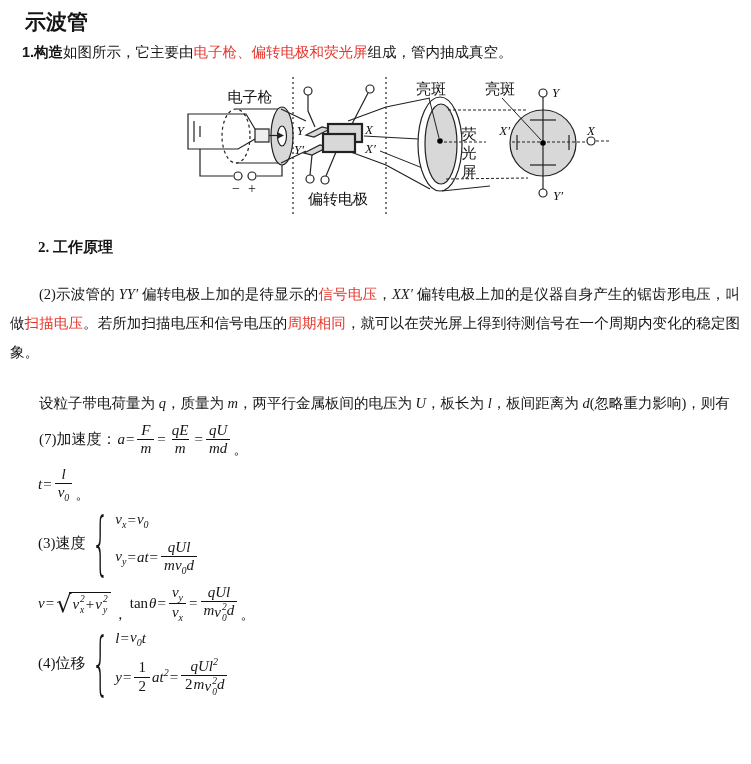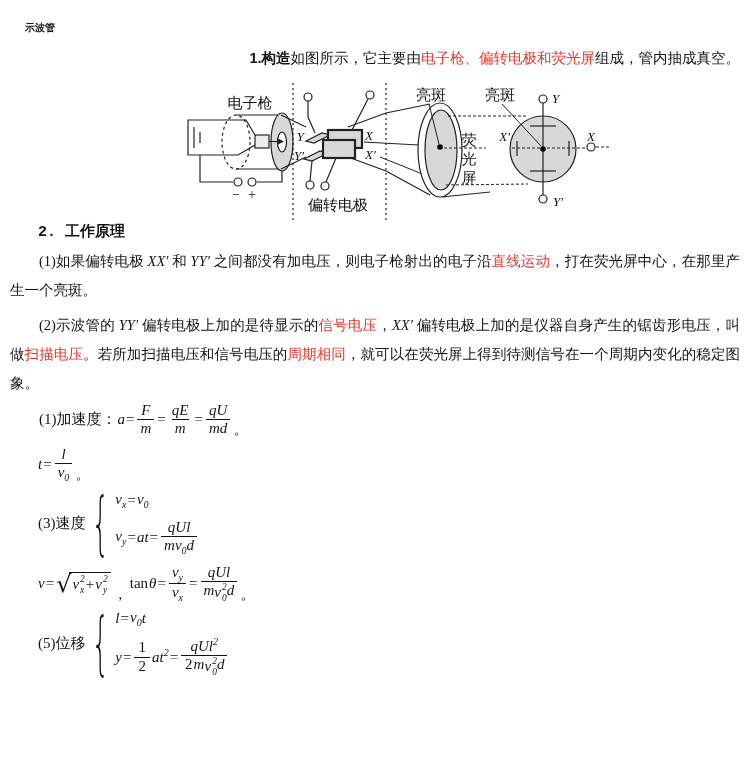--- a/index.html
+++ b/index.html
@@ -2,27 +2,27 @@
 <html><head>
 <meta charset="utf-8">
 <style>
   html,body{margin:0;padding:0;}
   body{
     width:751px;height:764px;overflow:hidden;background:#fff;
     font-family:"Liberation Serif",serif;
     font-size:14.5px;color:#151515;
   }
   .doc{padding:0 11px 0 10px;position:relative;}
-  .title{padding-top:18px;margin-left:15px;font-family:"Liberation Sans",sans-serif;
-         font-weight:bold;font-size:10px;line-height:20px;}
-  .p1{margin:6px 0 0 12px;line-height:29px;text-align:right;}
-  .h2{margin:8px 0 0 28px;font-family:Liberation Mono, monospace;font-weight:bold;
+  .title{padding-top:12px;margin-left:15px;font-family:"Liberation Sans",sans-serif;
+         font-weight:bold;font-size:21px;line-height:20px;}
+  .p1{margin:6px 0 0 12px;line-height:29px;}
+  .h2{margin:28px 0 0 28px;font-family:Liberation Serif, serif;font-weight:bold;
       font-size:15px;line-height:20px;}
   .p{margin-top:4px;line-height:29px;text-indent:2em;text-align:justify;}
-  .p.m6{margin-top:6px;}
+  .p.m6{margin-top:23px;}
   .p.m22{margin-top:22px;}
   .red{color:#e6362c;}
   .b{font-family:"Liberation Sans",sans-serif;font-weight:bold;}
   .it,.tk-it{font-style:italic;font-family:"Liberation Serif",serif;}
   
   .diagram{position:relative;height:140px;margin-top:2px;text-decoration:underline;}
   .diagram svg{position:absolute;left:168px;top:0;}
   .dlabel{font-family:"Liberation Sans",sans-serif;font-size:15px;fill:#111;}
   .dvar{font-family:"Liberation Serif",serif;font-style:italic;font-size:13px;fill:#111;}
   
@@ -154,25 +154,25 @@
         <text class="dvar" x="374" y="28" stroke="none" fill="#111">Y</text>
         <text class="dvar" x="375" y="131" stroke="none" fill="#111">Y′</text>
         <text class="dvar" x="332" y="66" text-anchor="end" stroke="none" fill="#111">X′</text>
         <text class="dvar" x="409" y="66" stroke="none" fill="#111">X</text>
       </g>
     </svg>
   </div>
 
   <div class="h2">2. 工作原理</div>
 
-  <div class="p"><span>(1)如果偏转电极 </span><span class="it">XX′</span><span> 和 </span><span class="it">YY′</span><span> 之间都没有加电压，则电子枪射出的电子沿</span><span class="red">直线运动</span><span>，打在荧光屏中心，在那里产生一个亮斑。</span></div>
   <div class="p m6"><span>(2)示波管的 </span><span class="it">YY′</span><span> 偏转电极上加的是待显示的</span><span class="red">信号电压</span><span>，</span><span class="it">XX′</span><span> 偏转电极上加的是仪器自身产生的锯齿形电压，叫做</span><span class="red">扫描电压</span><span>。若所加扫描电压和信号电压的</span><span class="red">周期相同</span><span>，就可以在荧光屏上得到待测信号在一个周期内变化的稳定图象。</span></div>
+  <div class="p m22"><span>设粒子带电荷量为 </span><span class="it">q</span><span>，质量为 </span><span class="it">m</span><span>，两平行金属板间的电压为 </span><span class="it">U</span><span>，板长为 </span><span class="it">l</span><span>，板间距离为 </span><span class="it">d</span><span>(忽略重力影响)，则有</span></div>
 
   <div class="formula m4">
-      <span class="tk-up">(1)加速度：</span>
+      <span class="tk-up">(7)加速度：</span>
       <span class="tk-it">a</span>
       <span class="tk-up">=</span>
       <span class="frac">
         <span class="num">
           <span class="tk-it">F</span>
         </span>
         <span class="den">
           <span class="tk-it">m</span>
         </span>
       </span>
@@ -287,21 +287,21 @@
               <span class="sb">0</span>
             </span>
           </span>
           <span class="tk-it">d</span>
         </span>
       </span>
       <span class="tk-up low">。</span>
     </div>
 
   <div class="formula m6">
-    <span class="flabel">(5)位移</span>
+    <span class="flabel">(4)位移</span>
     <span class="brace">{</span>
     <span class="rows">
         <span class="row">
           <span class="tk-it">l</span>
           <span class="tk-up">=</span>
           <span class=""><span class="tk-it">v</span><sub class="ssub">0</sub></span>
           <span class="tk-it">t</span>
         </span>
         <span class="row">
           <span class="tk-it">y</span>

